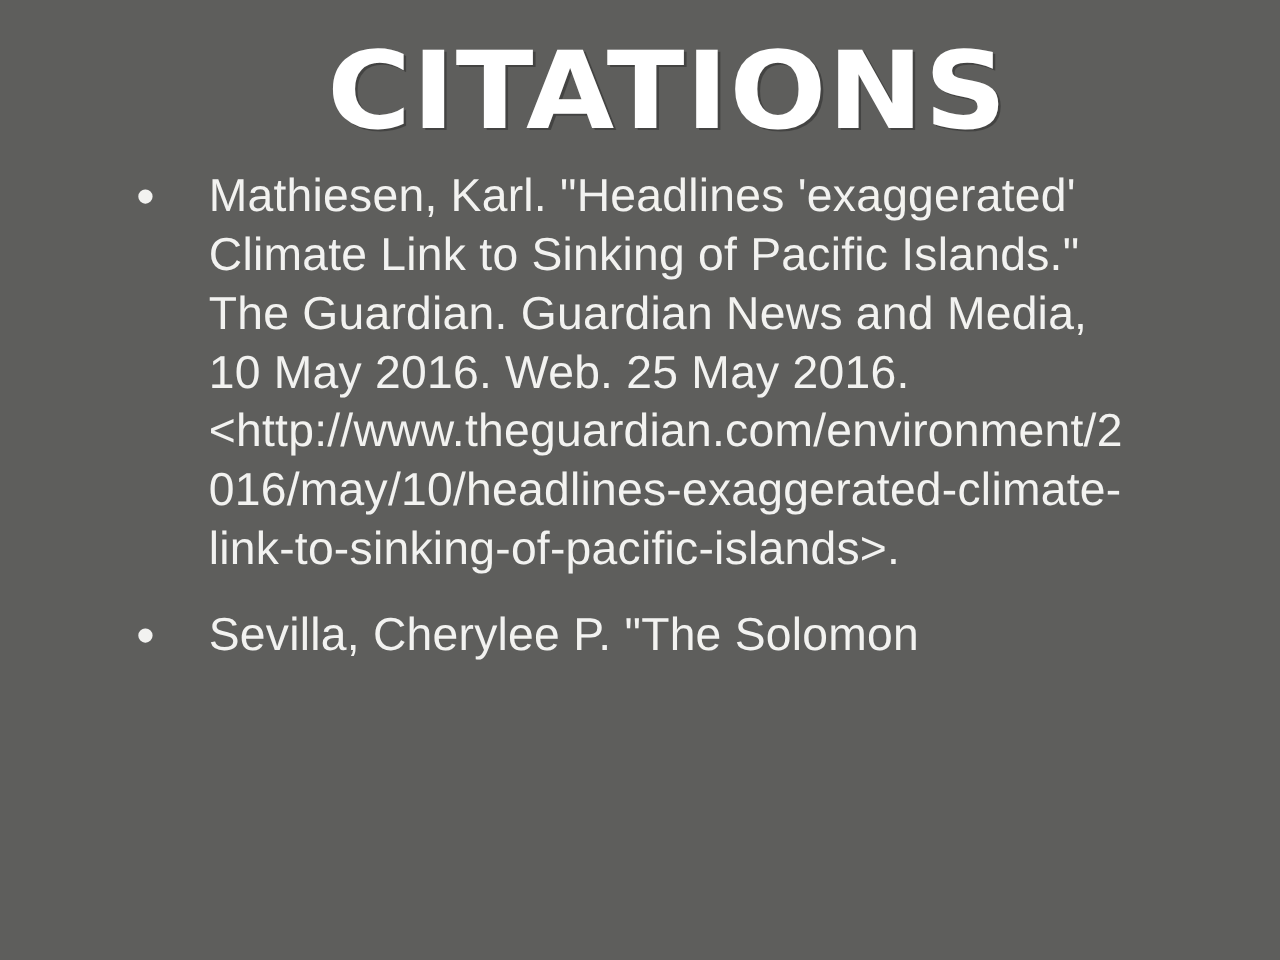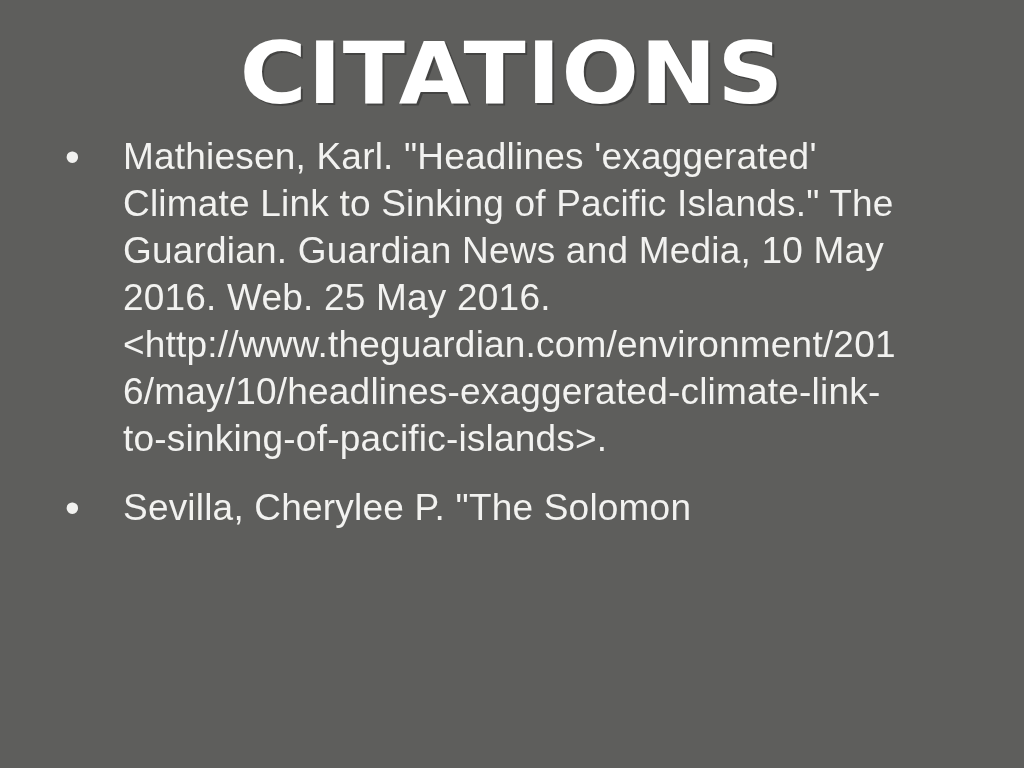--- a/index.html
+++ b/index.html
@@ -12,20 +12,21 @@
     background: #5e5e5c;
     font-family: "Liberation Sans", sans-serif;
     overflow: hidden;
   }
   .slide {
     position: relative;
     width: 1024px;
     height: 768px;
     box-sizing: border-box;
     background: #5e5e5c;
+    padding-left: 44px;
   }
   .slide-title {
     text-align: center;
     color: #ffffff;
     font-family: "DejaVu Sans", sans-serif;
     font-weight: bold;
     font-size: 86px;
     letter-spacing: 1px;
     line-height: 1;
     margin: 0;

